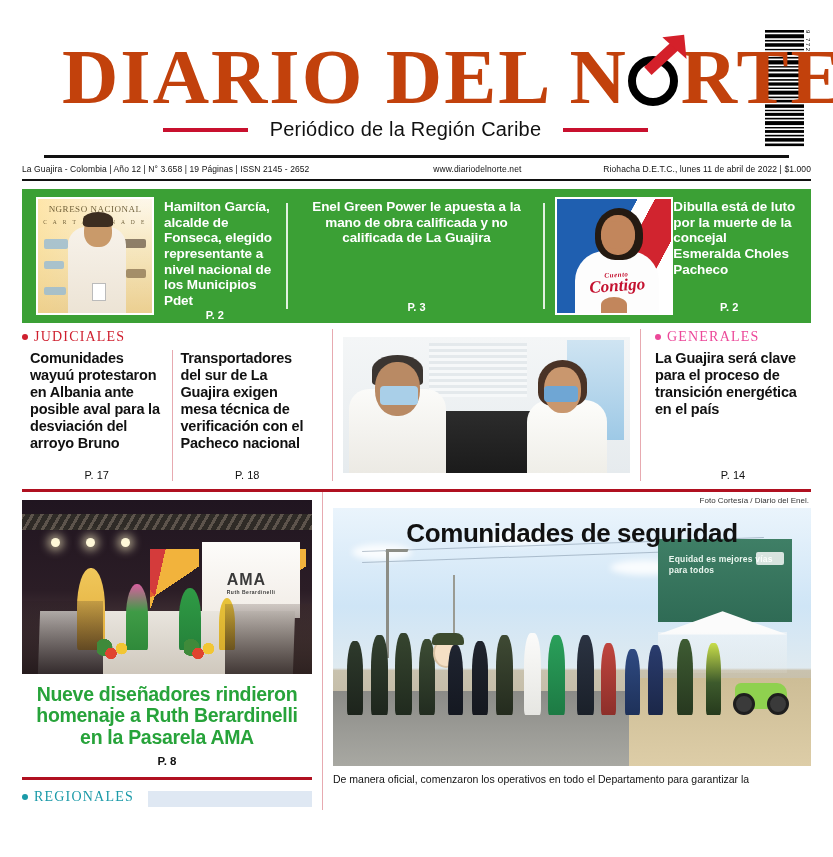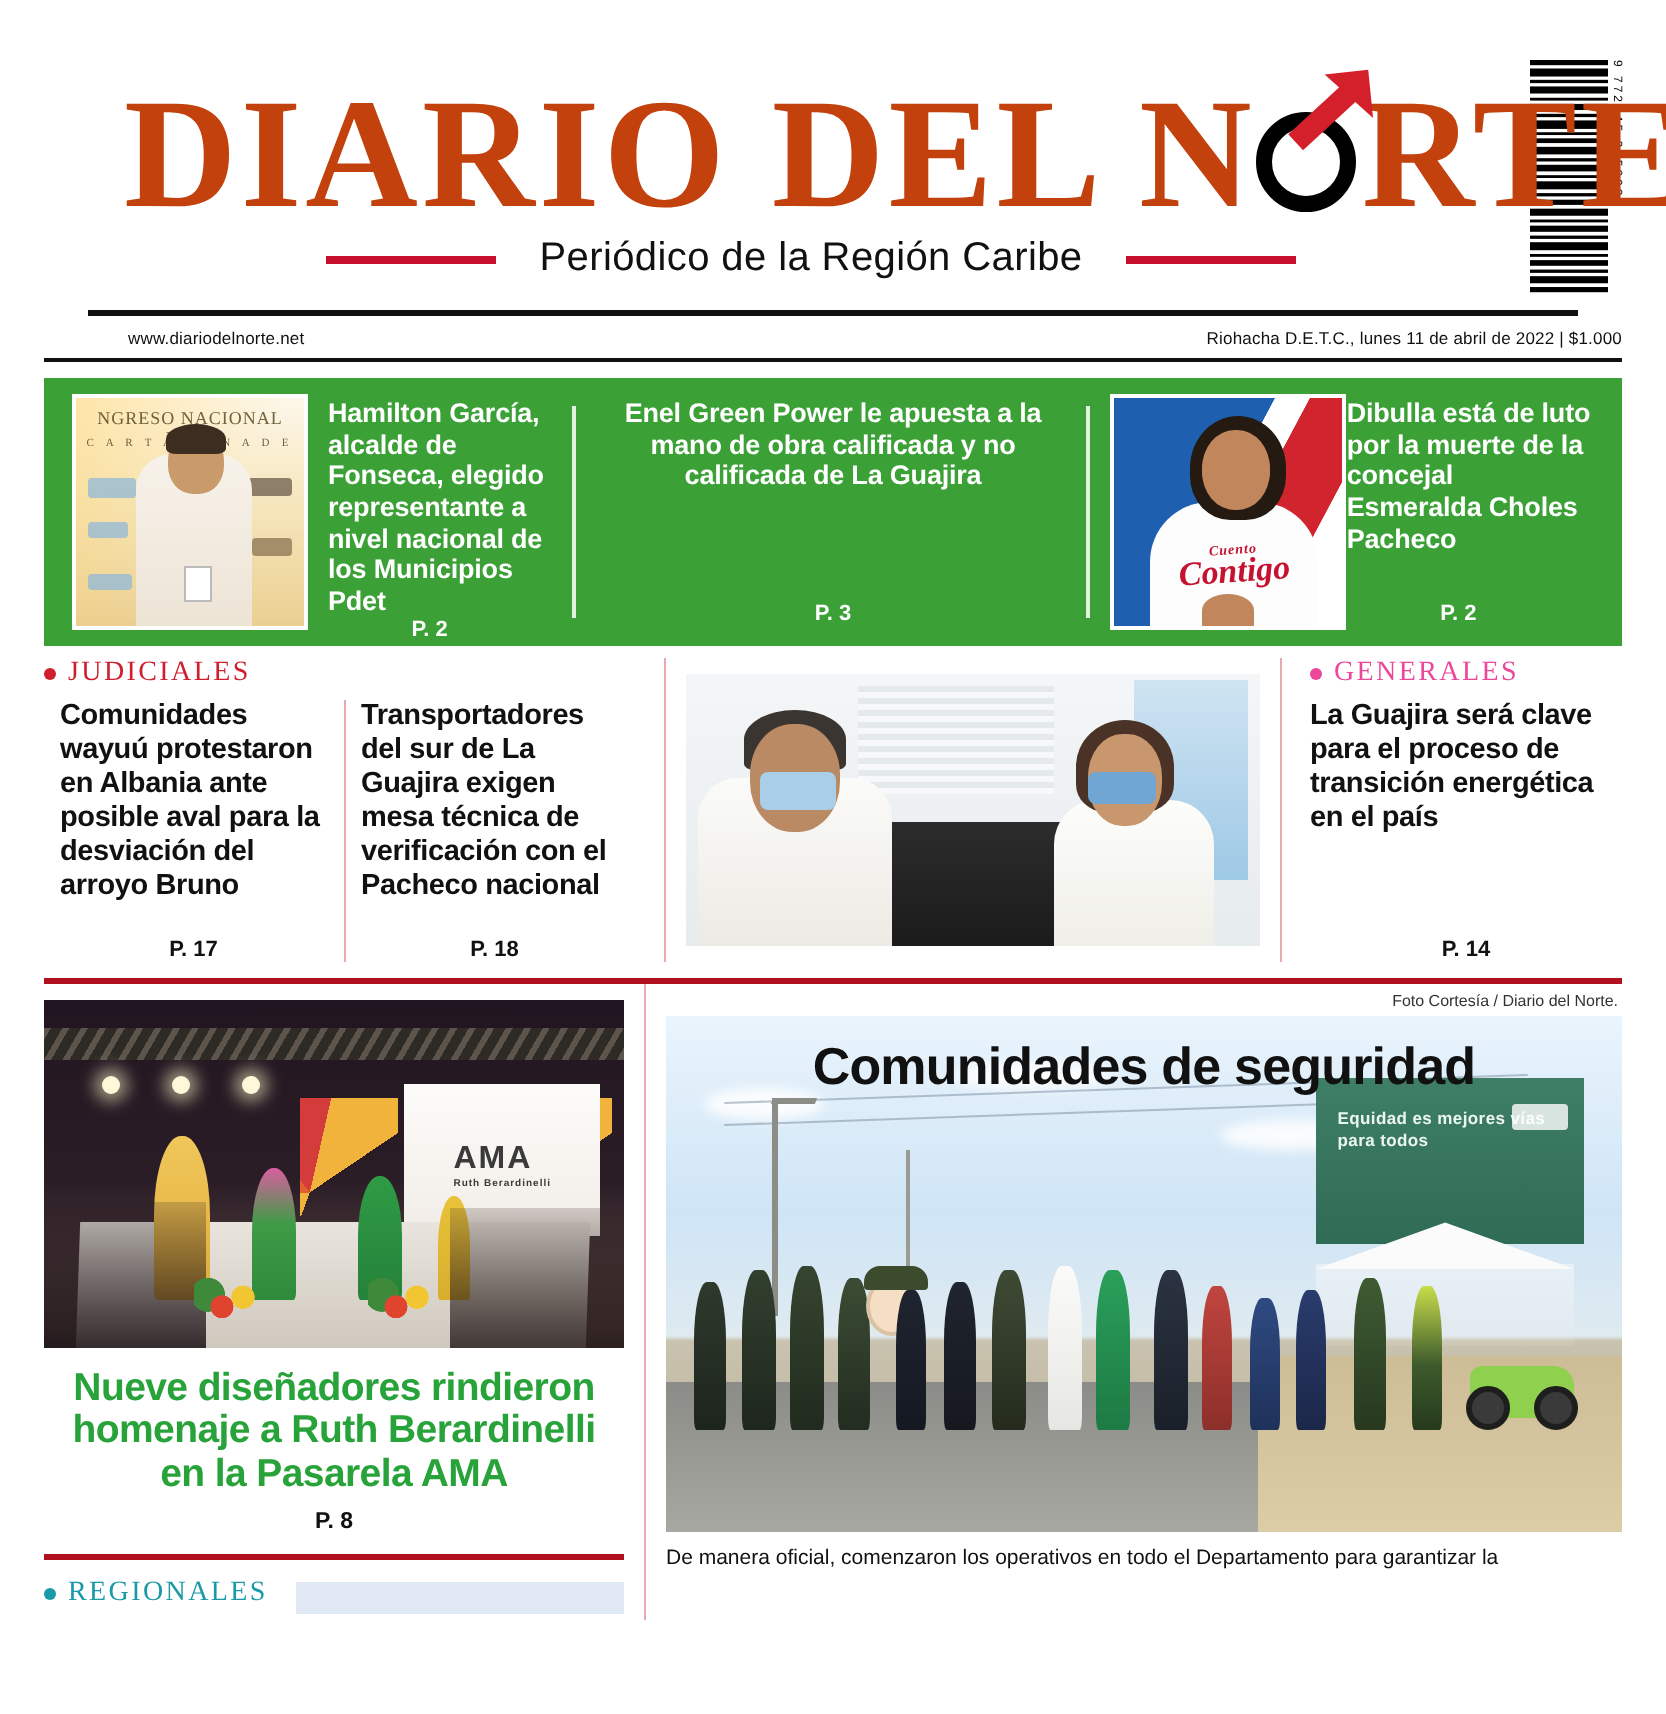--- a/index.html
+++ b/index.html
@@ -260,21 +260,21 @@
   .sec-label.regionales { color: #1a9aa8; }
   .sec-dot { width: 6px; height: 6px; border-radius: 50%; background: currentColor; display: inline-block; }
 
   .jud-cols { display: flex; flex: 1; }
   .jud-col { flex: 1; padding: 0 8px; display: flex; flex-direction: column; justify-content: space-between; }
   .jud-col + .jud-col { border-left: 1.5px solid #e7aab0; }
   .hl-black {
     font-weight: 700; font-size: 14.5px; line-height: 1.17; color: #111;
     letter-spacing: -0.2px;
   }
-  .pg-black { font-weight: 700; font-size: 11px; text-align: center; color: #111; padding-top: 4px; }
+  .pg-black { font-weight: 400; font-size: 11px; text-align: center; color: #111; padding-top: 4px; }
 
   .jud-photo-wrap {
     flex: 1;
     margin: 0 10px;
     border-left: 1.5px solid #e7aab0;
     border-right: 1.5px solid #e7aab0;
     padding: 0 10px;
     display: flex; align-items: center;
   }
   .jud-photo { width: 100%; height: 136px; position: relative; overflow: hidden; background: #e9eef2; }
@@ -450,20 +450,21 @@
     <div class="subtitle-row">
       <span class="rule-red"></span>
       <span class="masthead-subtitle">Periódico de la Región Caribe</span>
       <span class="rule-red"></span>
     </div>
 
     <div class="masthead-rule"></div>
   </div>
 
   <div class="infobar">
+    <span class="left">La Guajira - Colombia  |  Año 12  |  N° 3.658  |  19 Páginas  |  ISSN 2145 - 2652</span>
     <span class="mid">www.diariodelnorte.net</span>
     <span class="right">Riohacha D.E.T.C., lunes 11 de abril de 2022   |   $1.000</span>
   </div>
   <div class="infobar-rule"></div>
 
   <div class="green-band">
 
     <div class="gb-cell left">
       <div class="gb-photo">
         <div class="ph-congress">
@@ -597,21 +598,21 @@
       <div class="regionales-row">
         <div class="sec-label regionales">
           <span class="sec-dot"></span>
           <span>REGIONALES</span>
         </div>
         <div class="reg-placeholder"></div>
       </div>
     </div>
 
     <div class="bot-right">
-      <div class="credit">Foto Cortesía / Diario del Norte.</div>
+      <div class="credit">Foto Cortesía / Diario del Enel.</div>
       <div class="op-photo">
         <div class="op-sky"></div>
         <div class="op-cloud" style="left:4%; top:14%; width:60px; height:16px;"></div>
         <div class="op-cloud" style="left:30%; top:9%; width:80px; height:14px;"></div>
         <div class="op-cloud" style="left:58%; top:20%; width:70px; height:15px;"></div>
         <div class="op-wire"></div>
         <div class="op-wire" style="top:18%"></div>
         <div class="op-pole"></div>
         <div class="op-pole2"></div>
         <div class="op-billboard">

